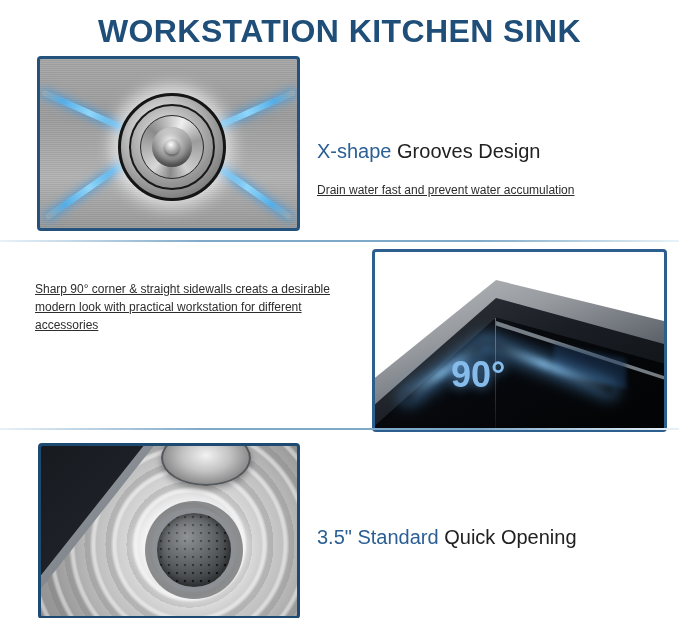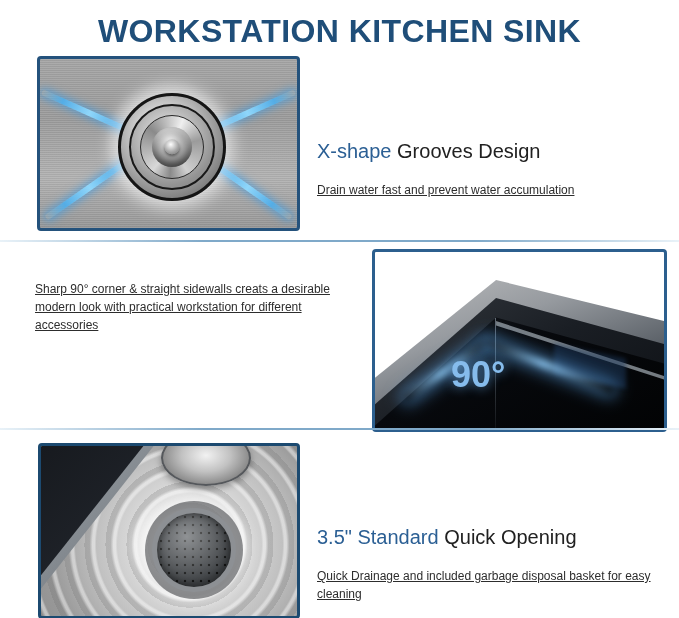--- a/index.html
+++ b/index.html
@@ -160,16 +160,15 @@
     <div class="wall"></div>
     <div class="splash"></div>
     <div class="basket"></div>
     <div class="flange"></div>
   </div>
   <div class="s3-text">
     <div class="heading">
       <span class="acc">3.5" Standard</span>
       <span>Quick Opening</span>
     </div>
-    <div class="body">Quick Drainage and included garbage disposal basket for easy cleaning</div>
   </div>
 
 </div>
 
 </body></html>

